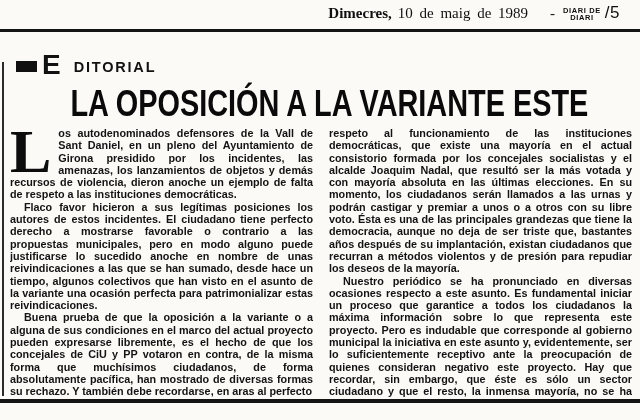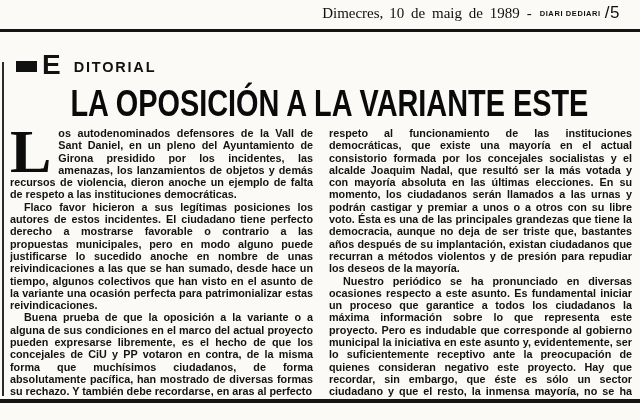--- a/index.html
+++ b/index.html
@@ -14,25 +14,25 @@
     position: absolute; inset: 0;
     background: #fbfaf7;
   }
   
   .dateline {
     position: absolute; top: 3px; right: 20px;
     display: flex; align-items: center;
     font-family: "Liberation Serif", serif;
     font-size: 15px; color: #0f0f0f; white-space: nowrap;
   }
-  .date-day { font-weight: normal; margin-right: 6px; }
-  .date-rest { margin-right: 7px; word-spacing: 3px; }
+  .date-day { font-weight: bold; margin-right: 6px; }
+  .date-rest { margin-right: 22px; word-spacing: 3px; }
   .date-sep { margin-right: 8px; }
   .logo-stack {
-    display: inline-flex; flex-direction: row; align-items: center;
+    display: inline-flex; flex-direction: column; align-items: center;
     font-family: "Liberation Sans", sans-serif;
     font-weight: bold; font-size: 7.5px; line-height: 7.5px;
     letter-spacing: 0.6px; margin-right: 4px; margin-top: 2px;
   }
   .page-num {
     font-family: "Liberation Sans", sans-serif;
     font-size: 17px; font-weight: normal; letter-spacing: 0.5px;
   }
   .rule-top {
     position: absolute; top: 29px; left: 0;

